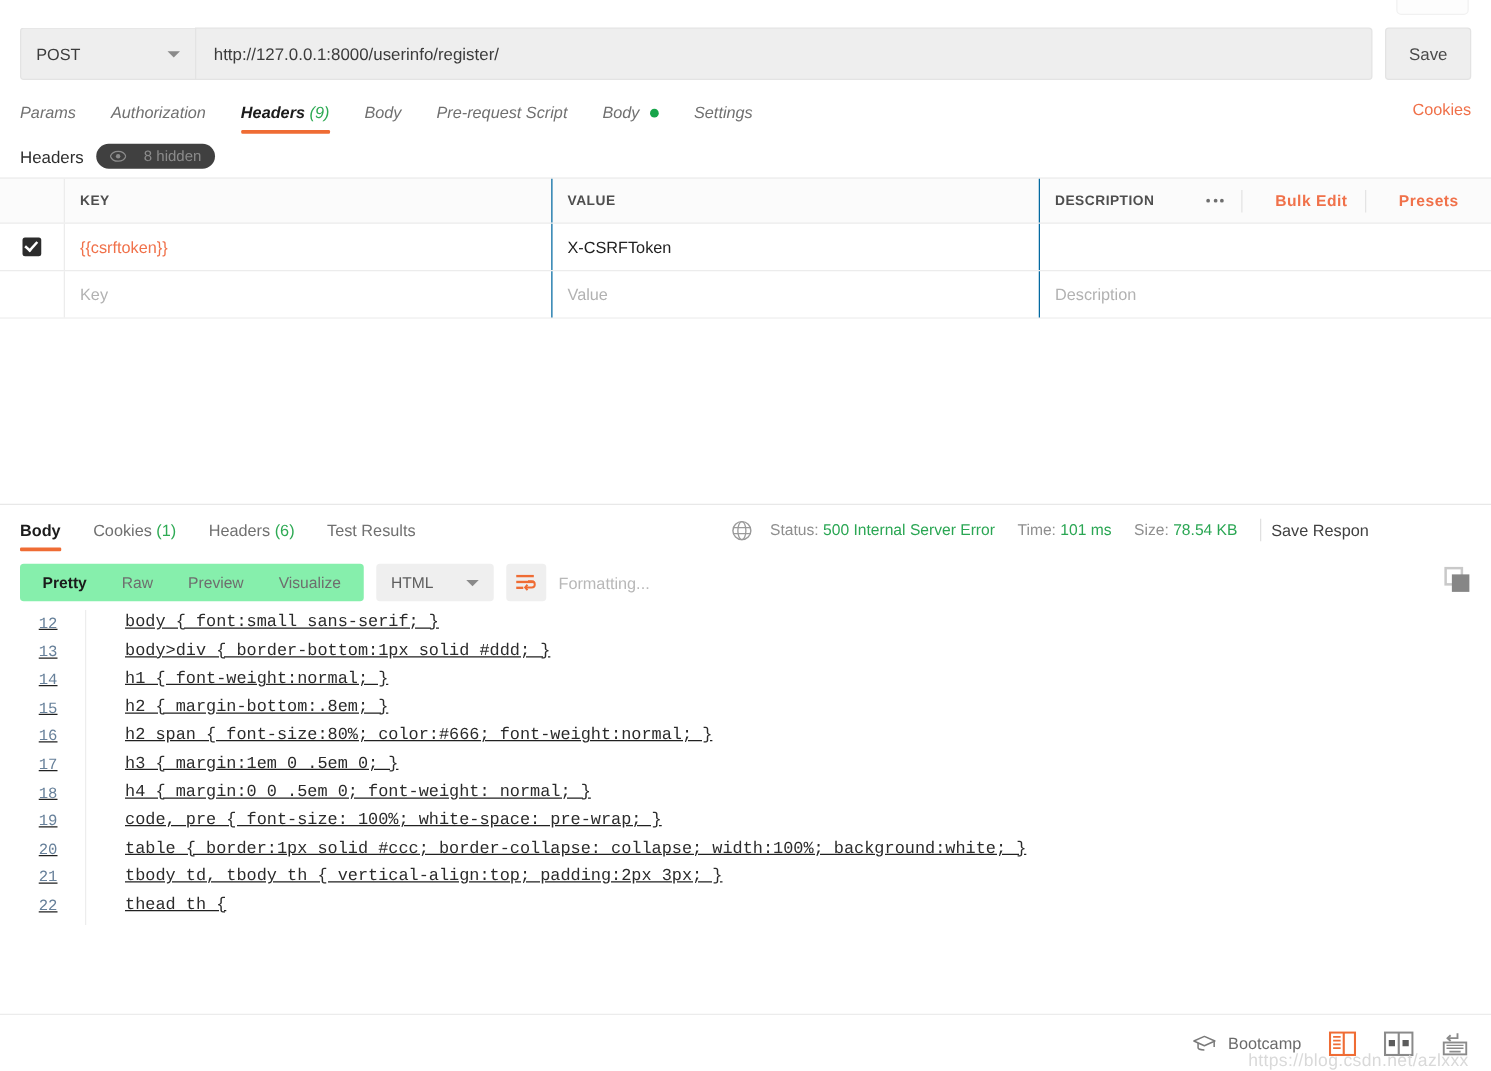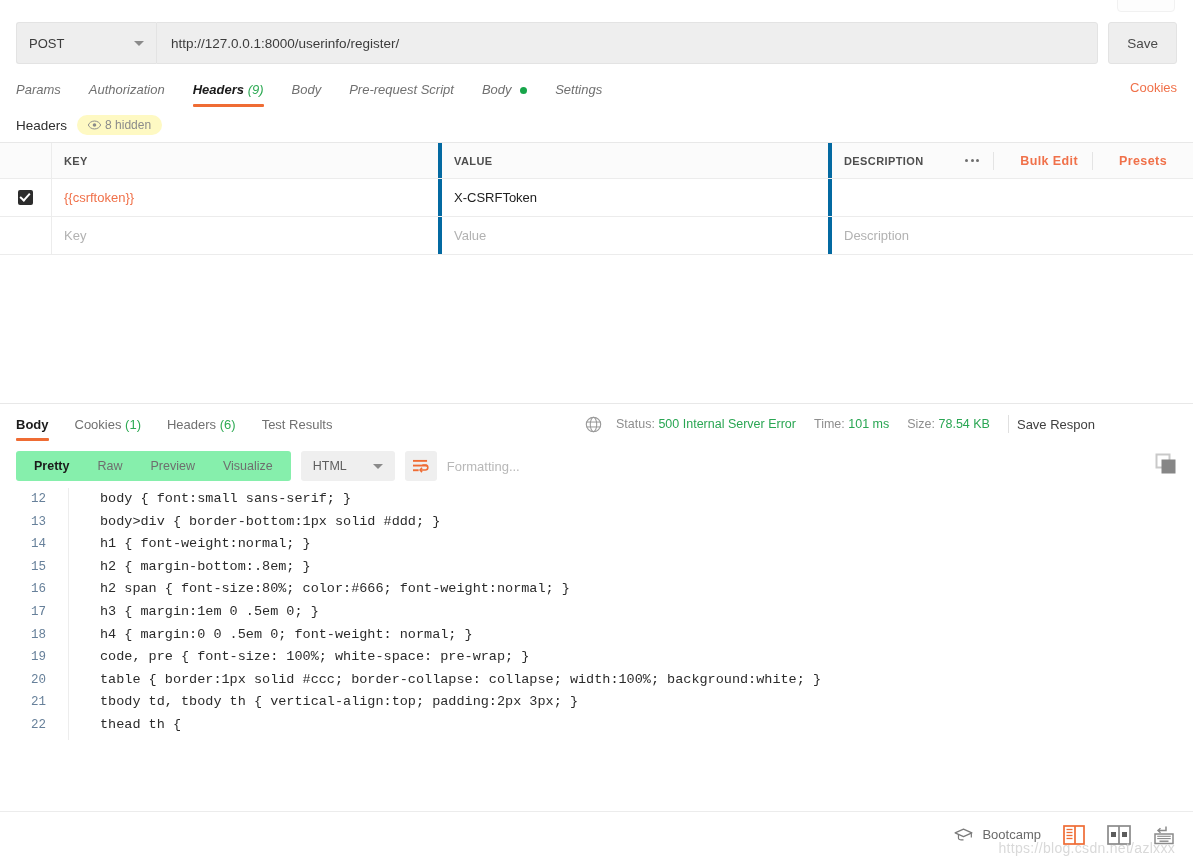--- a/index.html
+++ b/index.html
@@ -156,22 +156,22 @@
 
   
   .headers-bar {
     display: flex; align-items: center;
     padding: 0 16px;
     height: 34px;
     gap: 10px;
   }
   .headers-title { font-size: 13.5px; color: #2e2e2e; }
   .hidden-pill {
-    display: flex; align-items: center; gap: 4px;
-    background: #fef9c3;
+    display: flex; align-items: center; gap: 14px;
+    background: #404040;
     border-radius: 11px;
     padding: 3px 11px;
     font-size: 12px;
     color: #8b8b8b;
     cursor: pointer;
   }
   .eye-icon { display: block; }
 
   
   .kv-table { width: 100%; border-top: 1px solid #e8e8e8; }
@@ -200,21 +200,21 @@
     position: absolute;
     left: 4px; top: 1px;
     width: 4px; height: 8px;
     border: solid #ffffff;
     border-width: 0 2px 2px 0;
     transform: rotate(42deg);
   }
   .kv-cell {
     display: flex; align-items: center;
     padding: 0 12px;
-    border-right: 4px solid #0369a1;
+    border-right: 1px solid #0369a1;
     font-size: 13px;
     overflow: hidden;
     white-space: nowrap;
   }
   .kv-cell.c-key { width: 390px; flex: none; }
   .kv-cell.c-val { width: 390px; flex: none; }
   .kv-cell.c-desc { flex: 1; border-right: none; }
   .kv-head .kv-cell {
     font-size: 11px;
     font-weight: bold;
@@ -348,20 +348,21 @@
   }
 
   
   .code-area {
     font-family: "Liberation Mono", monospace;
     font-size: 13.5px;
     line-height: 22.6px;
     height: 252px;
     overflow: hidden;
     position: relative;
+    text-decoration: underline;
   }
   .code-line { display: flex; }
   .ln {
     width: 58px;
     flex: none;
     text-align: right;
     padding-right: 12px;
     color: #67809a;
     font-size: 12.5px;
     user-select: none;

